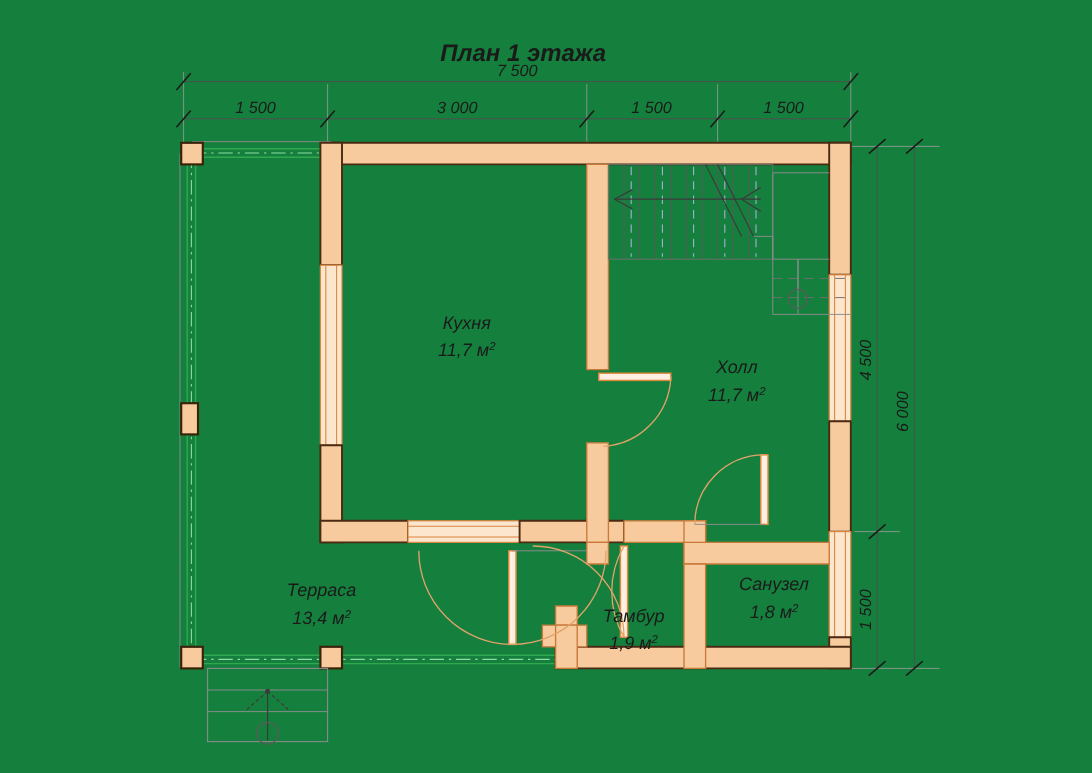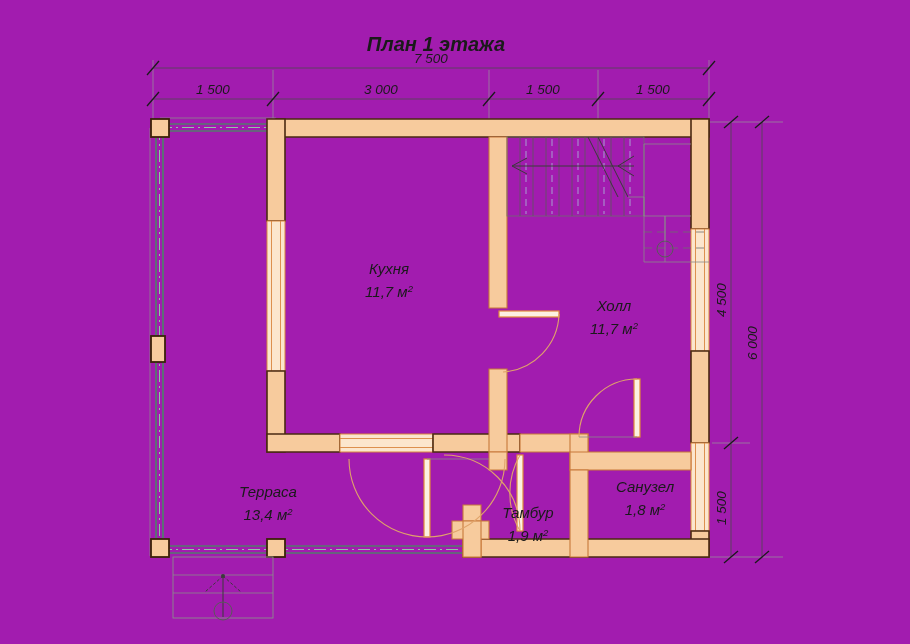--- a/index.html
+++ b/index.html
@@ -10,21 +10,21 @@
   body {
     width: 910px;
     height: 644px;
     font-family: "Liberation Sans", sans-serif;
     overflow: hidden;
   }
   #plan-root {
     position: relative;
     width: 910px;
     height: 644px;
-    background: #a21caf;
+    background: #15803d;
   }
   svg.plan-svg {
     position: absolute;
     left: 0;
     top: 0;
     width: 910px;
     height: 644px;
   }
   .txt {
     font-family: "Liberation Sans", sans-serif;

